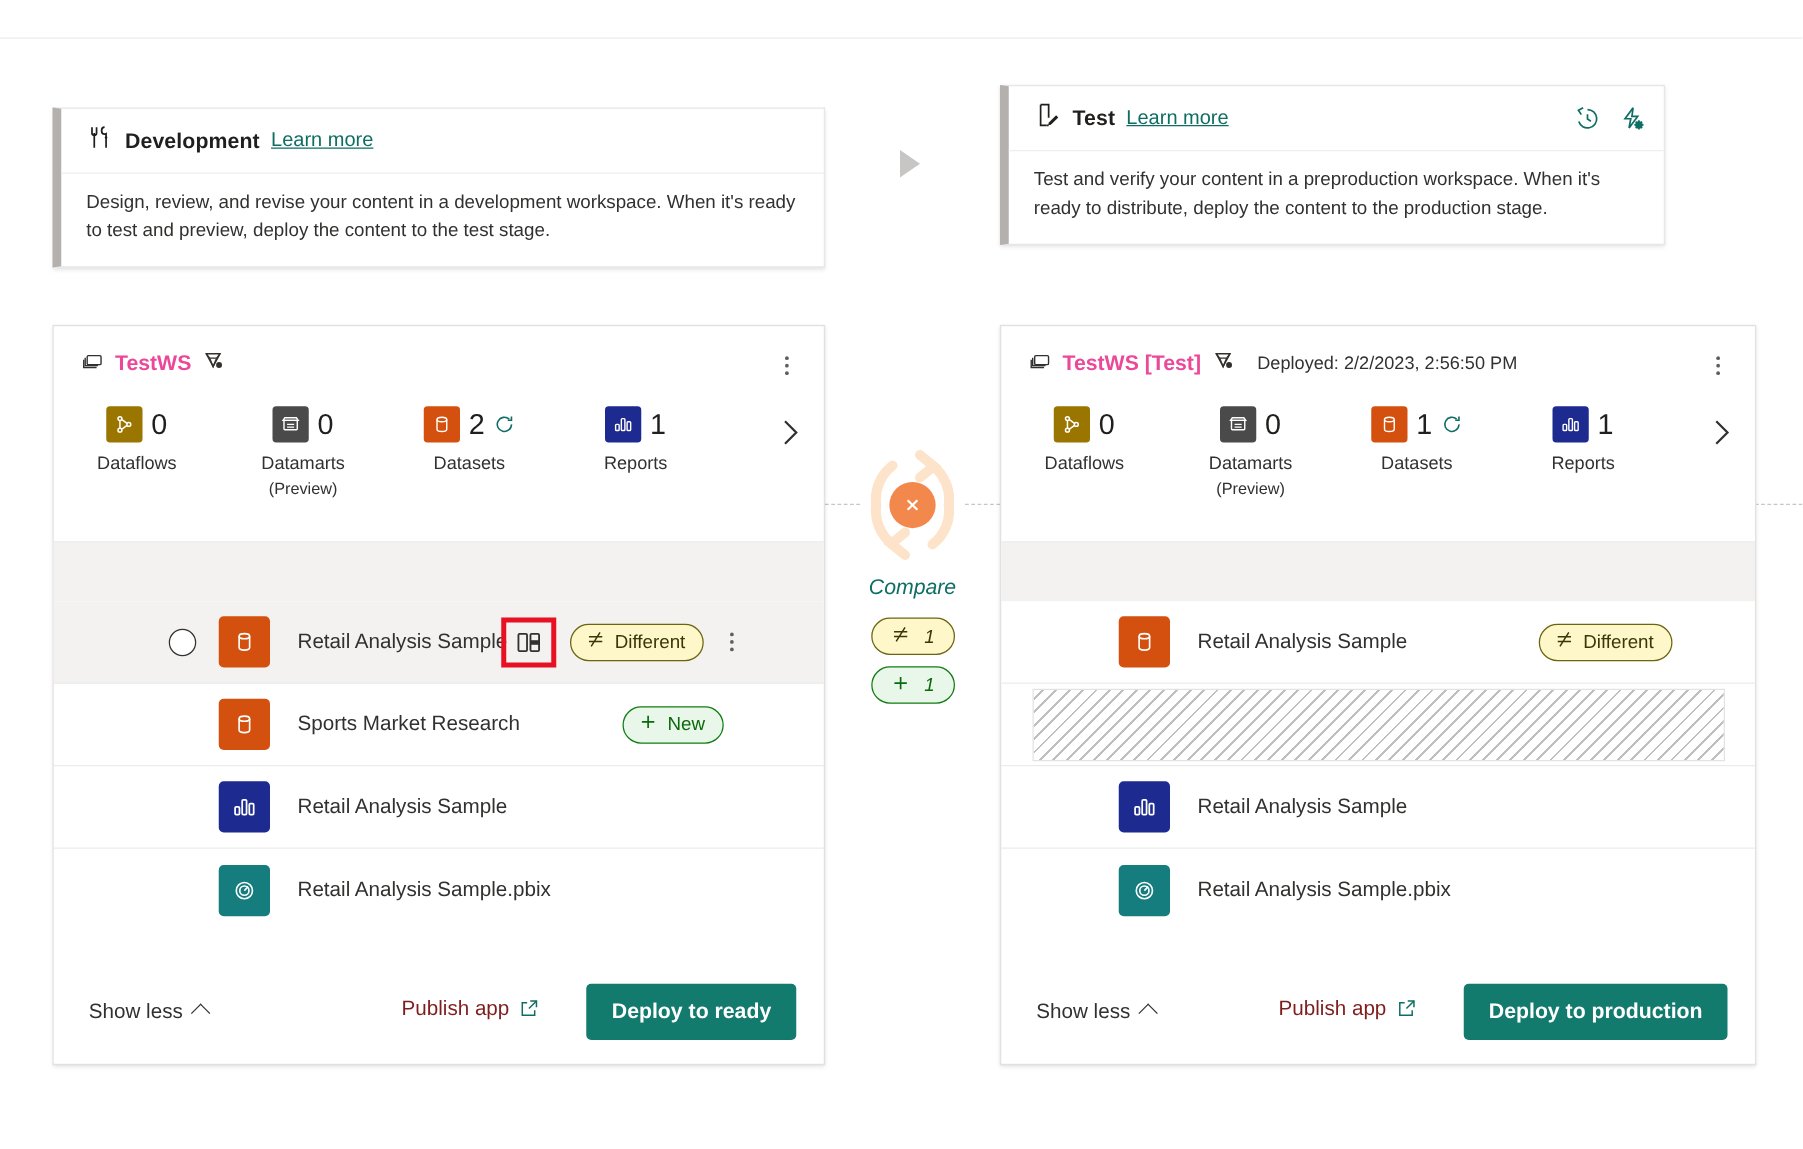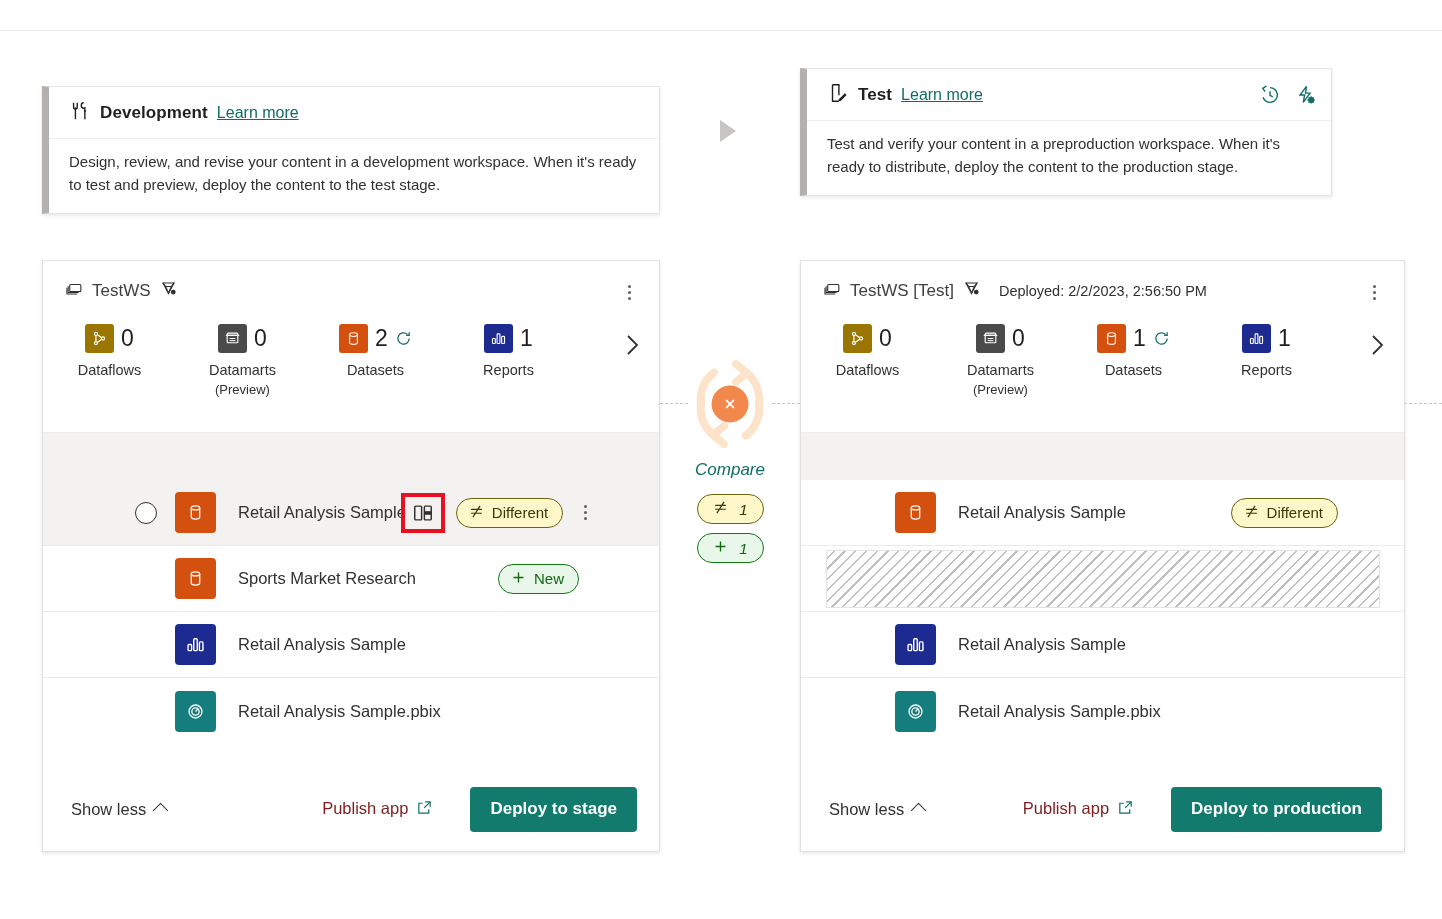--- a/index.html
+++ b/index.html
@@ -66,21 +66,21 @@
     box-shadow: 0 1.6px 3.6px rgba(0,0,0,.10), 0 .3px .9px rgba(0,0,0,.10);
     display: flex; flex-direction: column;
   }
   .ws-card.dev  { left: 42px;  top: 260px; width: 618px; height: 592px; }
   .ws-card.test { left: 800px; top: 260px; width: 605px; height: 592px; }
 
   .ws-head {
     display: flex; align-items: center; gap: 8px;
     padding: 18px 16px 0 22px; position: relative;
   }
-  .ws-name { font-size: 17px; font-weight: normal; color: #404040; }
+  .ws-name { font-size: 17px; font-weight: bold; color: #ec4899; }
   .ws-deployed { font-size: 14.5px; color: #323130; margin-left: 10px; }
   .kebab {
     position: absolute; right: 20px; top: 20px;
     width: 20px; height: 22px; cursor: pointer;
     display: flex; flex-direction: column; align-items: center; justify-content: center; gap: 3px;
   }
   .kebab i { width: 3px; height: 3px; border-radius: 50%; background: #605e5c; display: block; }
 
   .ws-counts {
     display: flex; align-items: flex-start;
@@ -459,21 +459,21 @@
       <span class="publish-app">
         <span>Publish app</span>
         <span>
           <svg width="17" height="17" viewBox="0 0 24 24" fill="none" stroke="#0f6e64" stroke-width="1.7">
             <path d="M13 4h7v7"></path>
               <path d="M20 4l-8.5 8.5"></path>
             <path d="M18 14.5V20H4V6h5.5"></path>
           </svg>
         </span>
       </span>
-      <button class="deploy-btn">Deploy to stage</button>
+      <button class="deploy-btn">Deploy to ready</button>
     </div>
   </div>
 
   <div class="mid">
     <div class="compare-circle">
       <svg width="92" height="92" viewBox="0 0 92 92" fill="none" stroke="#fde3c9" stroke-width="8" stroke-linecap="round">
         <path d="M62 14.5A34 34 0 0 1 75 46"></path>
         <path d="M17 46A34 34 0 0 1 30 14.5"></path>
         <path d="M30 77.5A34 34 0 0 1 17 46"></path>
         <path d="M75 46a34 34 0 0 1-13 31.5"></path>

